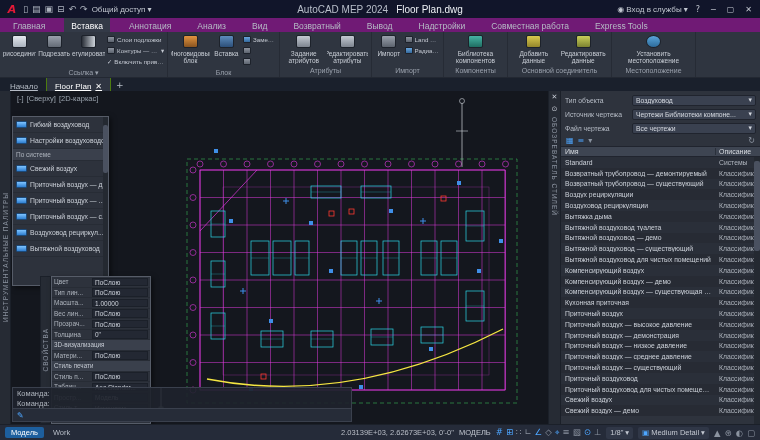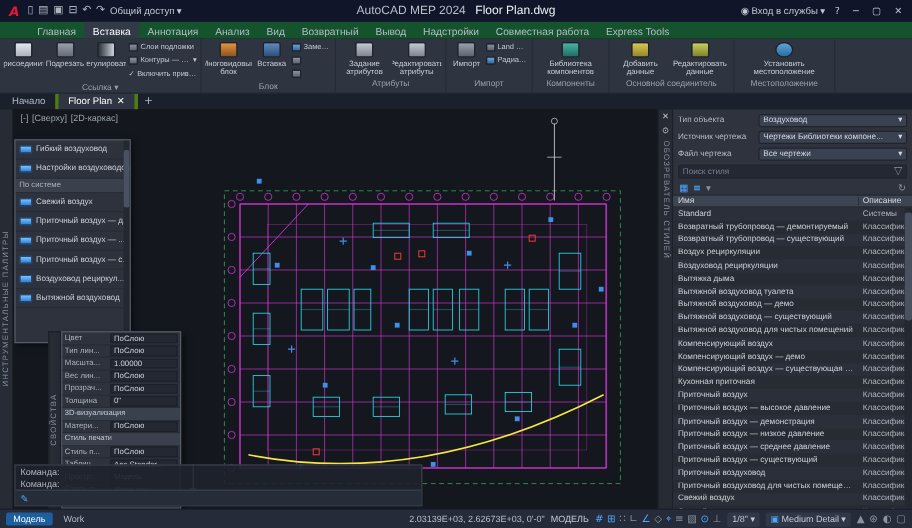--- a/index.html
+++ b/index.html
@@ -16,21 +16,21 @@
   .tb-center{position:absolute;left:50%;transform:translateX(-50%);display:flex;gap:8px;font-size:10px;}
   .tb-center .app{color:#b9bfca;}
   .tb-center .doc{color:#eef1f5;}
   .tb-right{margin-left:auto;display:flex;align-items:center;gap:5px;}
   .tb-search{width:148px;height:12px;background:#272e45;border:1px solid #3c4460;border-radius:2px;color:#cfd3da;font-size:7.5px;padding:0 4px;outline:none;}
   .tb-search::placeholder{color:#7e8598;}
   .signin{display:flex;align-items:center;gap:2px;font-size:8px;color:#c2c7d0;}
   .winbtn{font-size:8px;color:#c2c7d0;padding:0 3px;}
 
   
-  .tabrow{position:absolute;top:18px;left:0;right:0;height:14px;background:#14532d;display:flex;align-items:stretch;padding-left:24px;z-index:29;}
+  .tabrow{position:absolute;top:18px;left:0;right:0;height:14px;background:#701a75;display:flex;align-items:stretch;padding-left:6px;z-index:29;gap:12px;}
   .rtab{padding:2px 7px 1px;font-size:8.5px;color:#b6bcc6;display:flex;align-items:center;}
   .rtab.active{background:#333a47;color:#fff;}
 
   
   .ribbon{position:absolute;top:32px;left:0;right:0;height:46px;background:#2f3540;display:flex;z-index:28;border-bottom:1px solid #232832;}
   .panel{height:100%;border-right:1px solid #262b35;display:flex;flex-direction:column;flex:none;}
   .panel-body{flex:1;display:flex;align-items:flex-start;padding:2px 3px;gap:2px;}
   .panel-title{height:11px;font-size:7px;color:#9aa1ac;text-align:center;line-height:10px;white-space:nowrap;overflow:hidden;}
   .bigbtn{display:flex;flex-direction:column;align-items:center;font-size:6.5px;color:#c8cdd5;text-align:center;line-height:7px;overflow:hidden;}
   .bigbtn .lbl{max-height:14px;overflow:hidden;}
@@ -47,21 +47,21 @@
   .i-insert{background:linear-gradient(#5d8cbd,#2c4f79);}
   .i-attr{background:linear-gradient(#c3c9d2,#7d848f);}
   .i-import{background:linear-gradient(#9aa1ac,#5c636e);}
   .i-lib{background:linear-gradient(#46b5a4,#1f6d62);}
   .i-data{background:linear-gradient(#d9c94e,#94862b);}
   .i-data2{background:linear-gradient(#c9cf5a,#7c8230);}
   .i-geo{background:linear-gradient(#5aa5da,#2d6b9b);border-radius:50%;}
 
   
   .doctabs{position:absolute;top:78px;left:0;right:0;height:13px;background:#1a202c;display:flex;align-items:stretch;padding-left:2px;z-index:27;}
-  .dtab{padding:0 8px;font-size:8px;color:#b6bcc6;display:flex;align-items:center;gap:4px;border-right:3px solid #4d7c0f;}
+  .dtab{padding:0 8px;font-size:8px;color:#b6bcc6;display:flex;align-items:flex-end;gap:4px;border-right:1px solid #4d7c0f;text-decoration:underline;}
   .dtab.active{background:#2f3542;color:#fff;}
   .dplus{padding:0 5px;display:flex;align-items:center;color:#b6bcc6;font-size:9px;}
 
   
   .main{position:absolute;top:91px;left:0;right:0;bottom:16px;}
   .leftstrip{position:absolute;top:0;bottom:0;left:0;width:11px;background:#262b34;border-right:1px solid #1b2029;display:flex;align-items:center;justify-content:center;}
   .vtext{writing-mode:vertical-rl;transform:rotate(180deg);font-size:6.5px;letter-spacing:1px;color:#8b93a0;white-space:nowrap;}
   .canvas{position:absolute;top:0;bottom:0;left:11px;width:537px;background:#14171e;overflow:hidden;}
   .vpctl{position:absolute;top:3px;left:6px;display:flex;gap:3px;font-size:7.5px;color:#9aa3ad;z-index:5;}
 
@@ -619,24 +619,20 @@
         </div>
 
         <div class="sb-field">
           <span class="lbl">Файл чертежа</span>
           <span class="dd">
             <span class="val">Все чертежи</span>
             <span class="glyph">▾</span>
           </span>
         </div>
       </div>
-    <div class="sb-search">
-      <input placeholder="Поиск стиля" style="">
-      <span class="glyph" style="color:#8b93a0">▽</span>
-    </div>
     <div class="sb-tools">
       <span class="glyph">▦</span>
       <span class="glyph">≡</span>
       <span class="glyph" style="color:#8b93a0">▾</span>
       <span class="spacer"></span>
       <span class="glyph" style="color:#8b93a0">↻</span>
     </div>
     <div class="sb-head">
       <span class="c1">Имя</span>
       <span class="c2">Описание</span>

